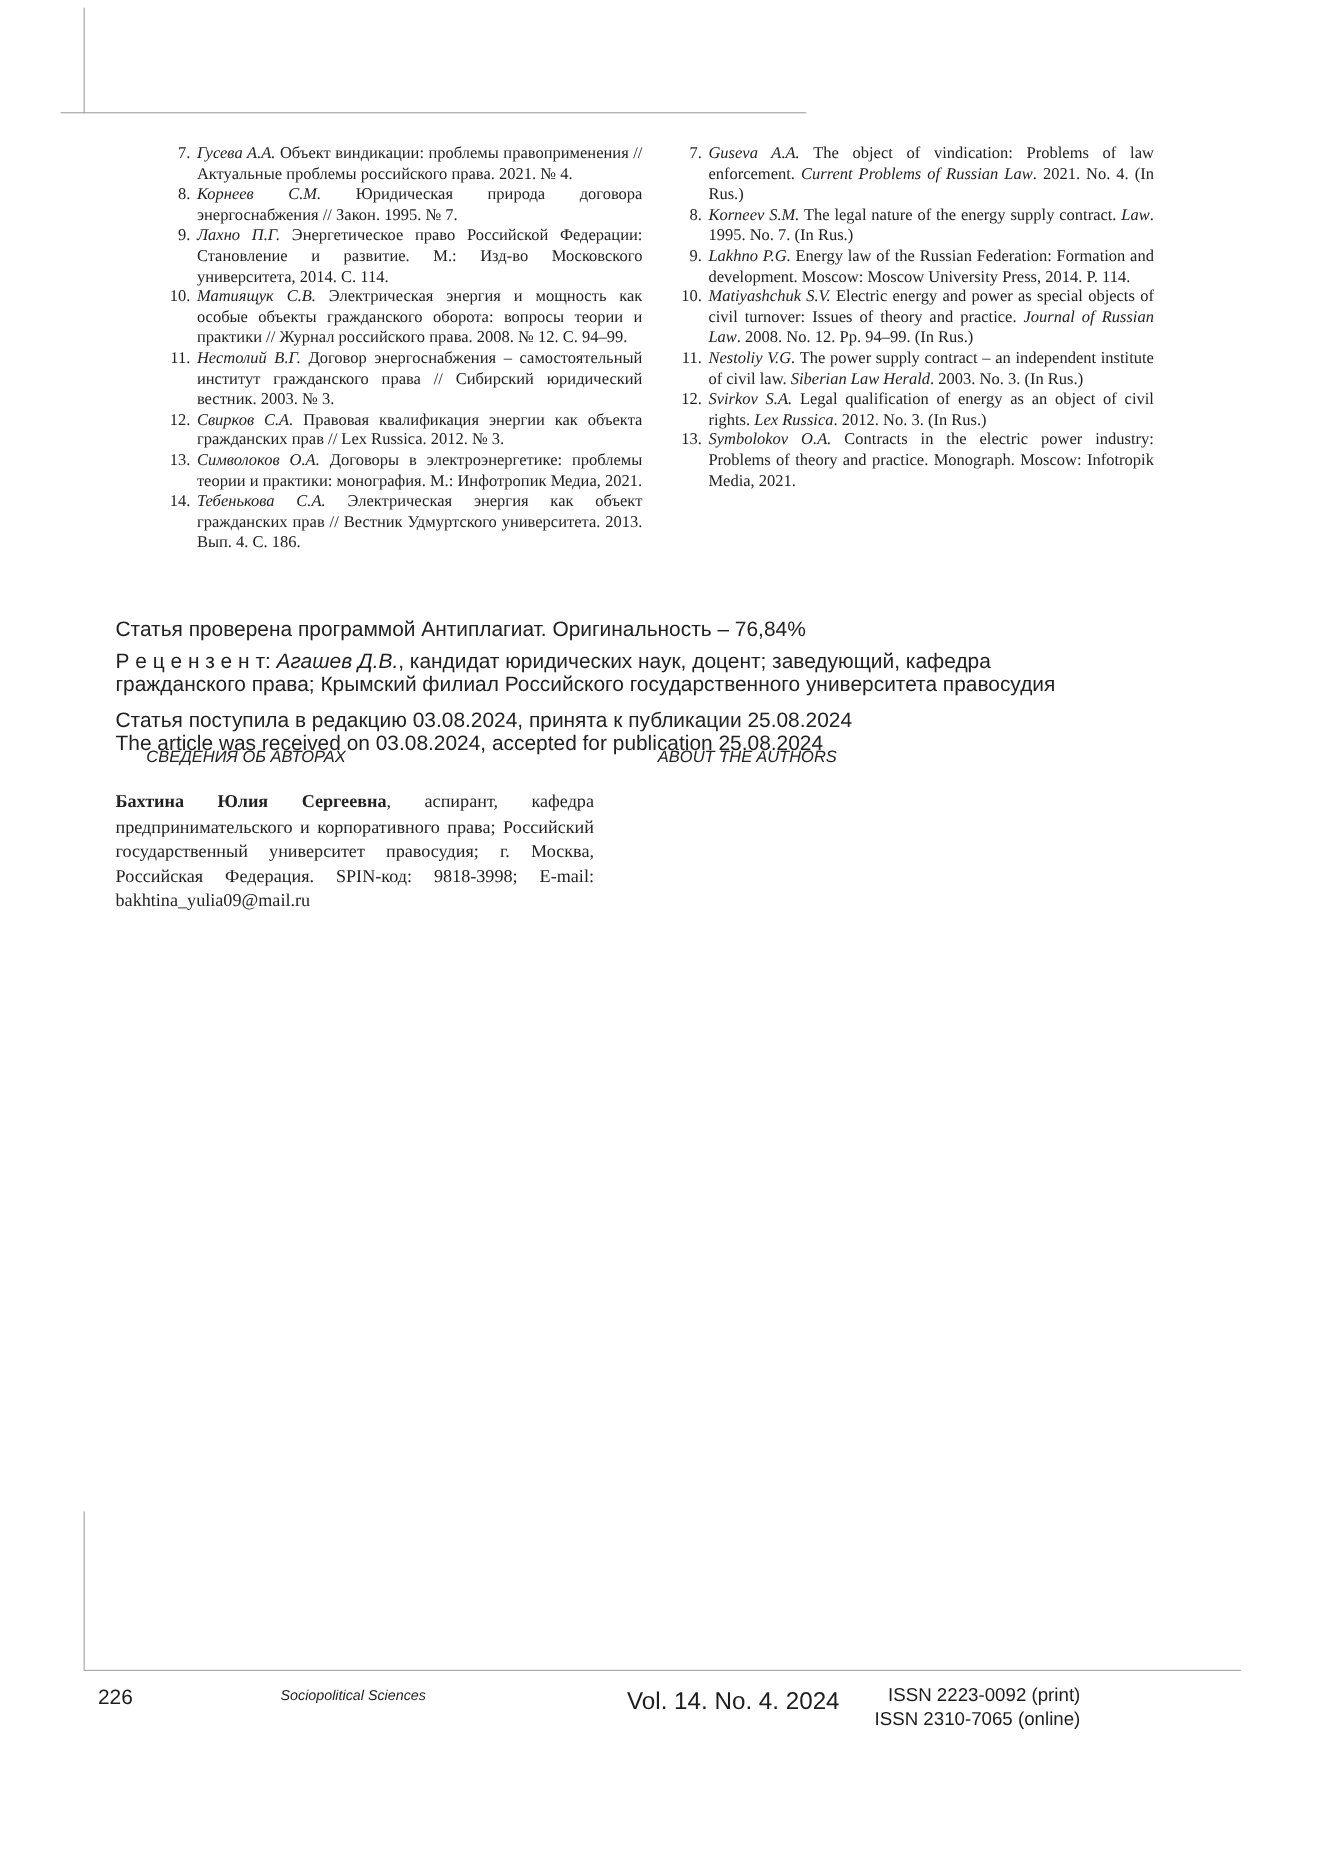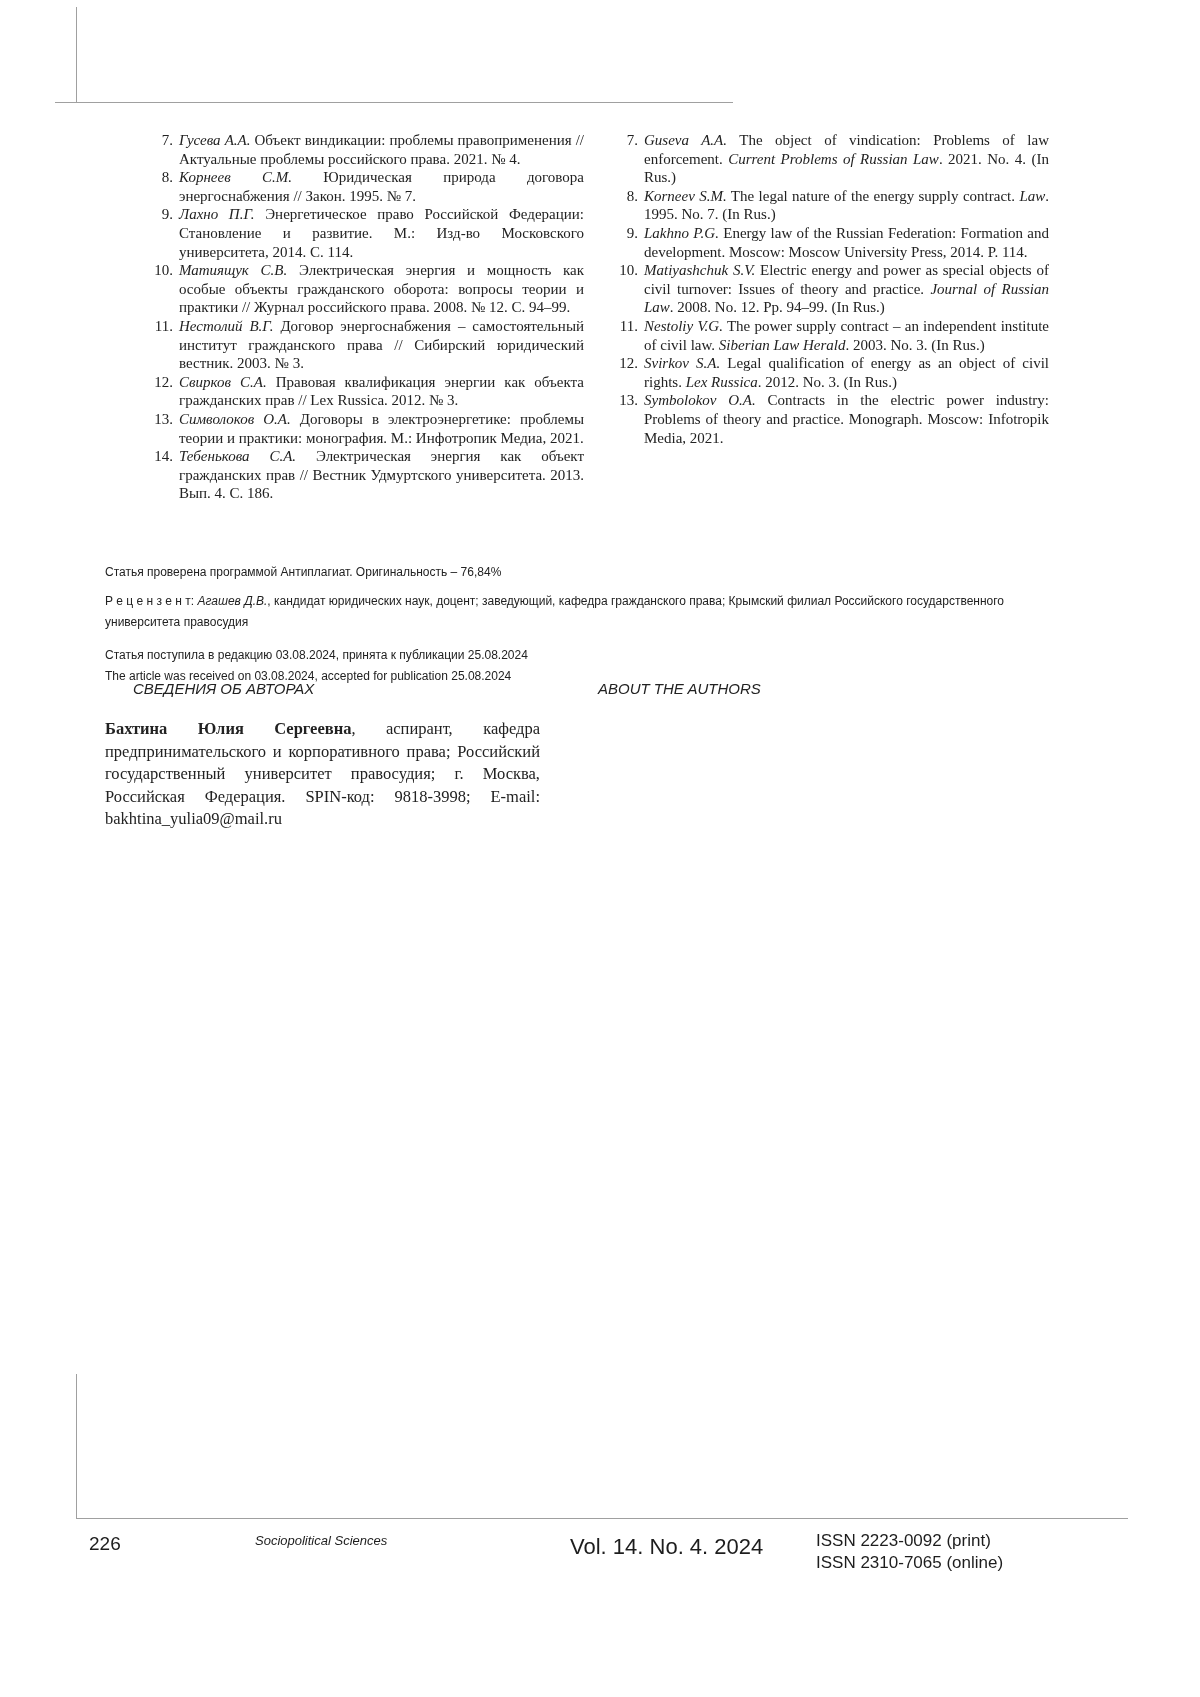--- a/index.html
+++ b/index.html
@@ -44,21 +44,21 @@
     display:inline-block;width:30px;margin-left:-30px;
     padding-right:6px;box-sizing:border-box;text-align:right;
     font-style:normal;
   }
   .ref i{font-style:italic;}
 
   
   .notes{
     position:absolute;left:105px;top:562px;width:900px;
     font-family:"Liberation Sans", sans-serif;
-    font-size:12px;line-height:21.5px;color:#222;
+    font-size:19px;line-height:21.5px;color:#222;
   }
   .notes p{margin:0;}
   .note-antiplagiat{margin-bottom:7px !important;}
   .note-reviewer{margin-bottom:11px !important;}
   .note-reviewer i{font-style:italic;}
 
   
   .authors{
     position:absolute;left:105px;top:680px;width:900px;
     display:flex;gap:30px;
@@ -75,21 +75,21 @@
     text-align:justify;
   }
   .bio .name-ru{font-weight:bold;font-style:normal;}
   .bio .name-en{font-weight:bold;font-style:italic;}
 
   
   .footer-item{position:absolute;font-family:"Liberation Sans", sans-serif;color:#1d1d1d;}
   .page-number{left:89px;top:1533px;font-size:19px;}
   .journal-name{left:255px;top:1533px;font-size:13px;font-style:italic;}
   .volume-info{left:570px;top:1534px;font-size:22px;}
-  .issn-block{left:816px;top:1530px;font-size:17px;line-height:22px;}
+  .issn-block{left:795px;top:1530px;font-size:17px;line-height:22px;text-align:right;}
 </style>
 </head>
 <body>
 
 <div class="page">
 
   <div class="vline vline-top"></div>
   <div class="hrule-header"></div>
   <div class="vline vline-bottom"></div>
   <div class="hrule-footer"></div>

